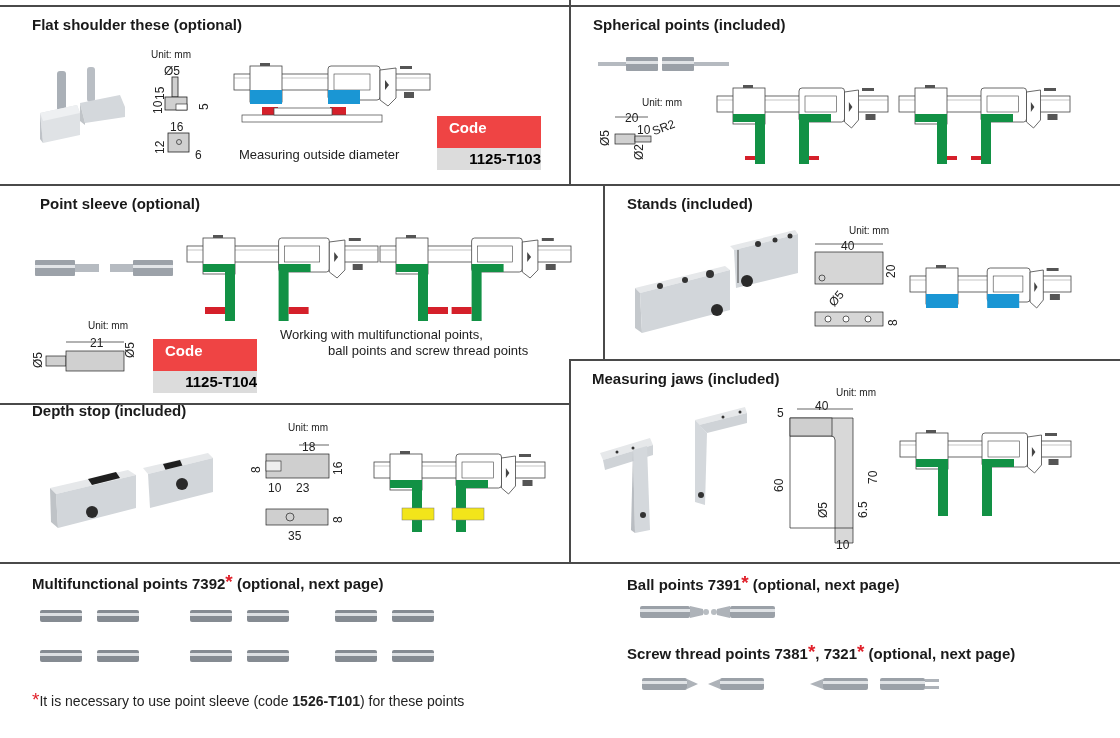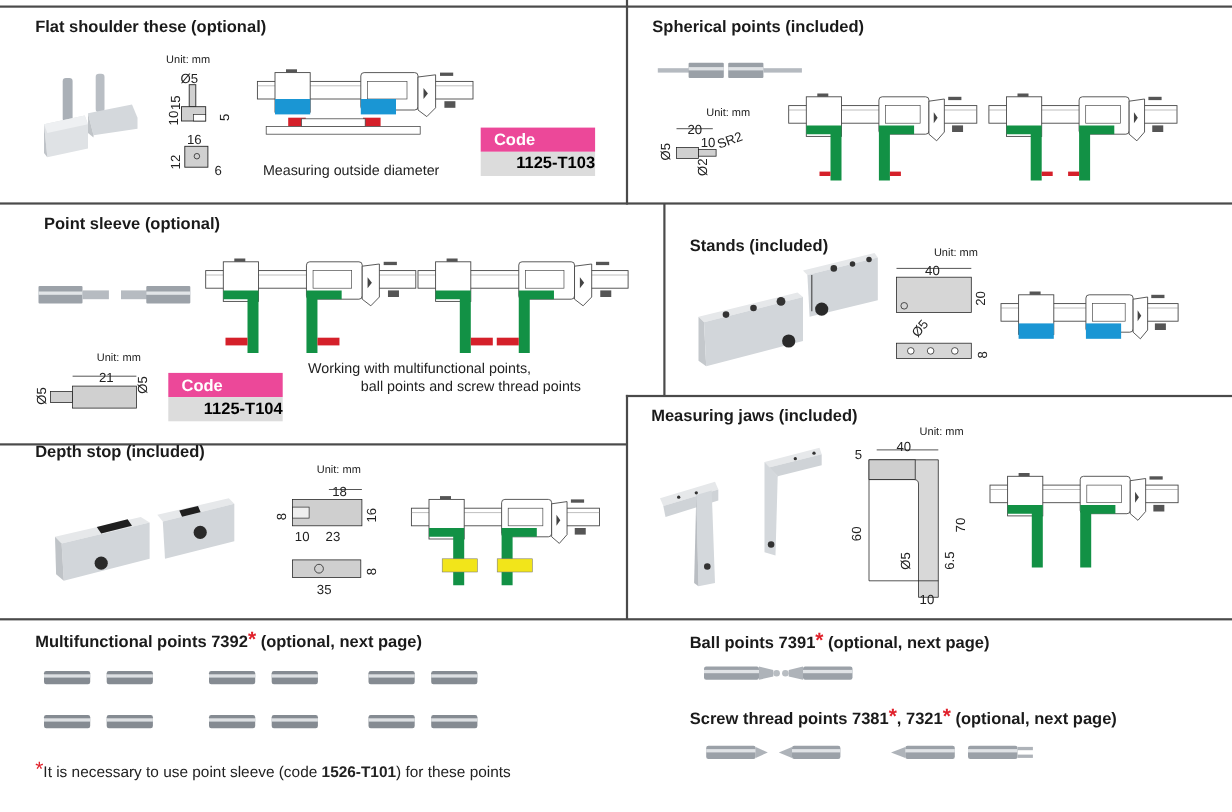--- a/index.html
+++ b/index.html
@@ -5,21 +5,21 @@
   html,body{margin:0;padding:0;background:#fff;}
   body{width:1120px;height:738px;position:relative;overflow:hidden;font-family:"Liberation Sans",sans-serif;color:#1a1a1a;}
   .hline{position:absolute;height:2px;background:#4a4a4a;}
   .vline{position:absolute;width:2px;background:#4a4a4a;}
   .title{position:absolute;font-weight:bold;font-size:15px;color:#1a1a1a;white-space:nowrap;}
   .star{color:#e0202a;font-size:19px;vertical-align:top;position:relative;top:-4px;}
   .unit{position:absolute;font-size:10px;color:#222;white-space:nowrap;}
   .caption{position:absolute;font-size:13px;color:#222;line-height:17px;white-space:nowrap;}
   .dim{font-family:"Liberation Sans",sans-serif;fill:#222;font-size:12px;}
   .code-box{position:absolute;width:104px;}
-  .code-head{background:#ec4899;color:#fff;font-weight:bold;font-size:15px;height:22px;line-height:23px;padding-left:12px;}
+  .code-head{background:#ef4444;color:#fff;font-weight:bold;font-size:15px;height:32px;line-height:23px;padding-left:12px;}
   .code-val{background:#dcdcdc;color:#000000;font-weight:bold;font-size:15px;height:22px;line-height:22px;text-align:right;}
   .footnote{position:absolute;font-size:14px;color:#222;white-space:nowrap;}
   svg{position:absolute;overflow:visible;}
 </style>
 </head>
 <body>
 
 <div class="hline" style="left:0;top:5px;width:1120px;"></div>
 <div class="vline" style="left:569px;top:0;height:186px;"></div>
 <div class="hline" style="left:0;top:184px;width:1120px;"></div>
@@ -198,21 +198,21 @@
   </svg>
   <div class="code-box" style="left:153px;top:339px;">
     <div class="code-head">Code</div>
     <div class="code-val">1125-T104</div>
   </div>
   <div class="caption" style="left:280px;top:326px;">Working with multifunctional points,</div>
   <div class="caption" style="left:280px;top:342px;margin-left:48px;">ball points and screw thread points</div>
 </section>
 
 <section>
-  <div class="title" style="left:627px;top:195px;margin-top:20px;">Stands (included)</div>
+  <div class="title" style="left:627px;top:195px;">Stands (included)</div>
   <svg style="left:630px;top:228px;" width="170" height="110">
     <polygon points="5,60 95,38 100,42 10,65" fill="#e6e8ea"></polygon>
     <polygon points="5,60 10,65 12,105 5,100" fill="#c4c8cc"></polygon>
     <polygon points="10,65 100,42 100,82 12,105" fill="#d2d6da"></polygon>
     <circle cx="30" cy="58" r="3" fill="#333"></circle>
       <circle cx="55" cy="52" r="3" fill="#333"></circle>
       <circle cx="80" cy="46" r="4" fill="#333"></circle>
     <circle cx="87" cy="82" r="6" fill="#2a2a2a"></circle>
     <polygon points="100,18 165,2 168,6 104,22" fill="#e6e8ea"></polygon>
     <polygon points="104,22 168,6 168,45 106,60" fill="#d2d6da"></polygon>

